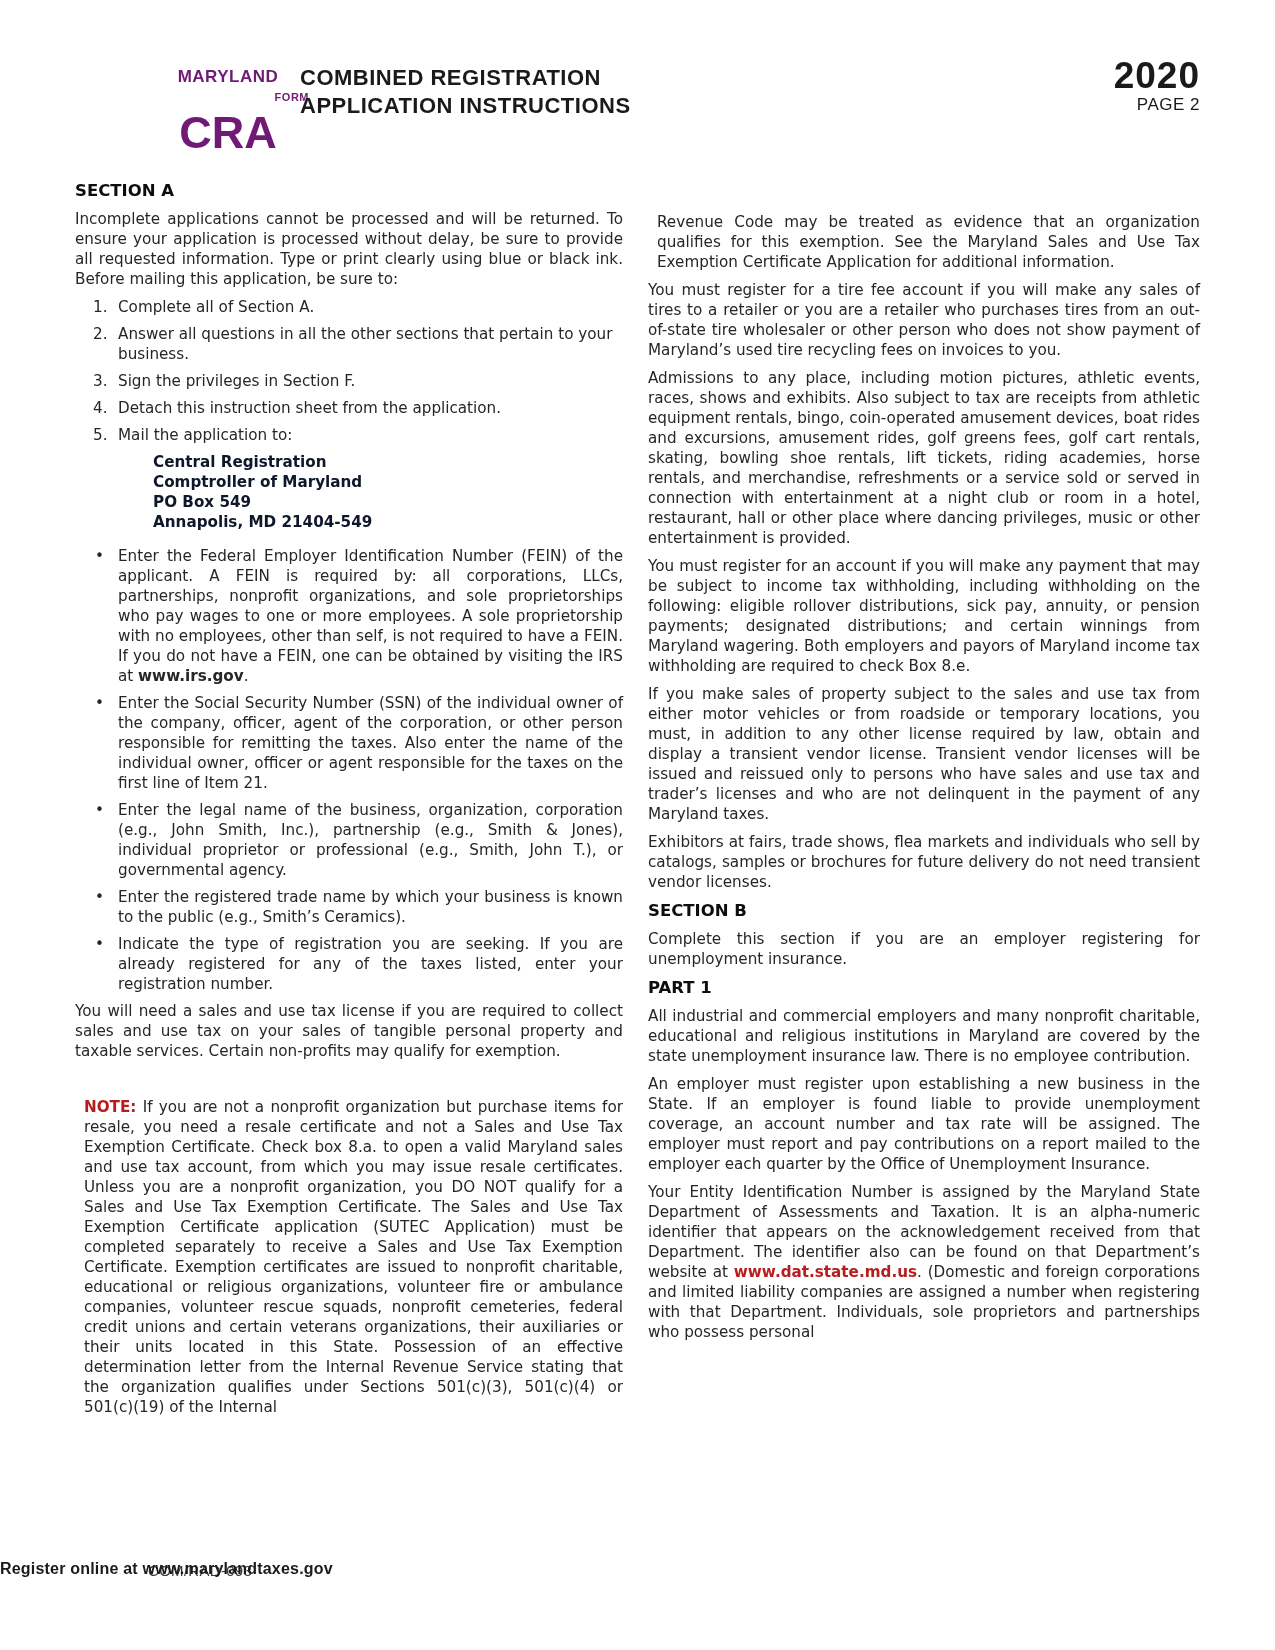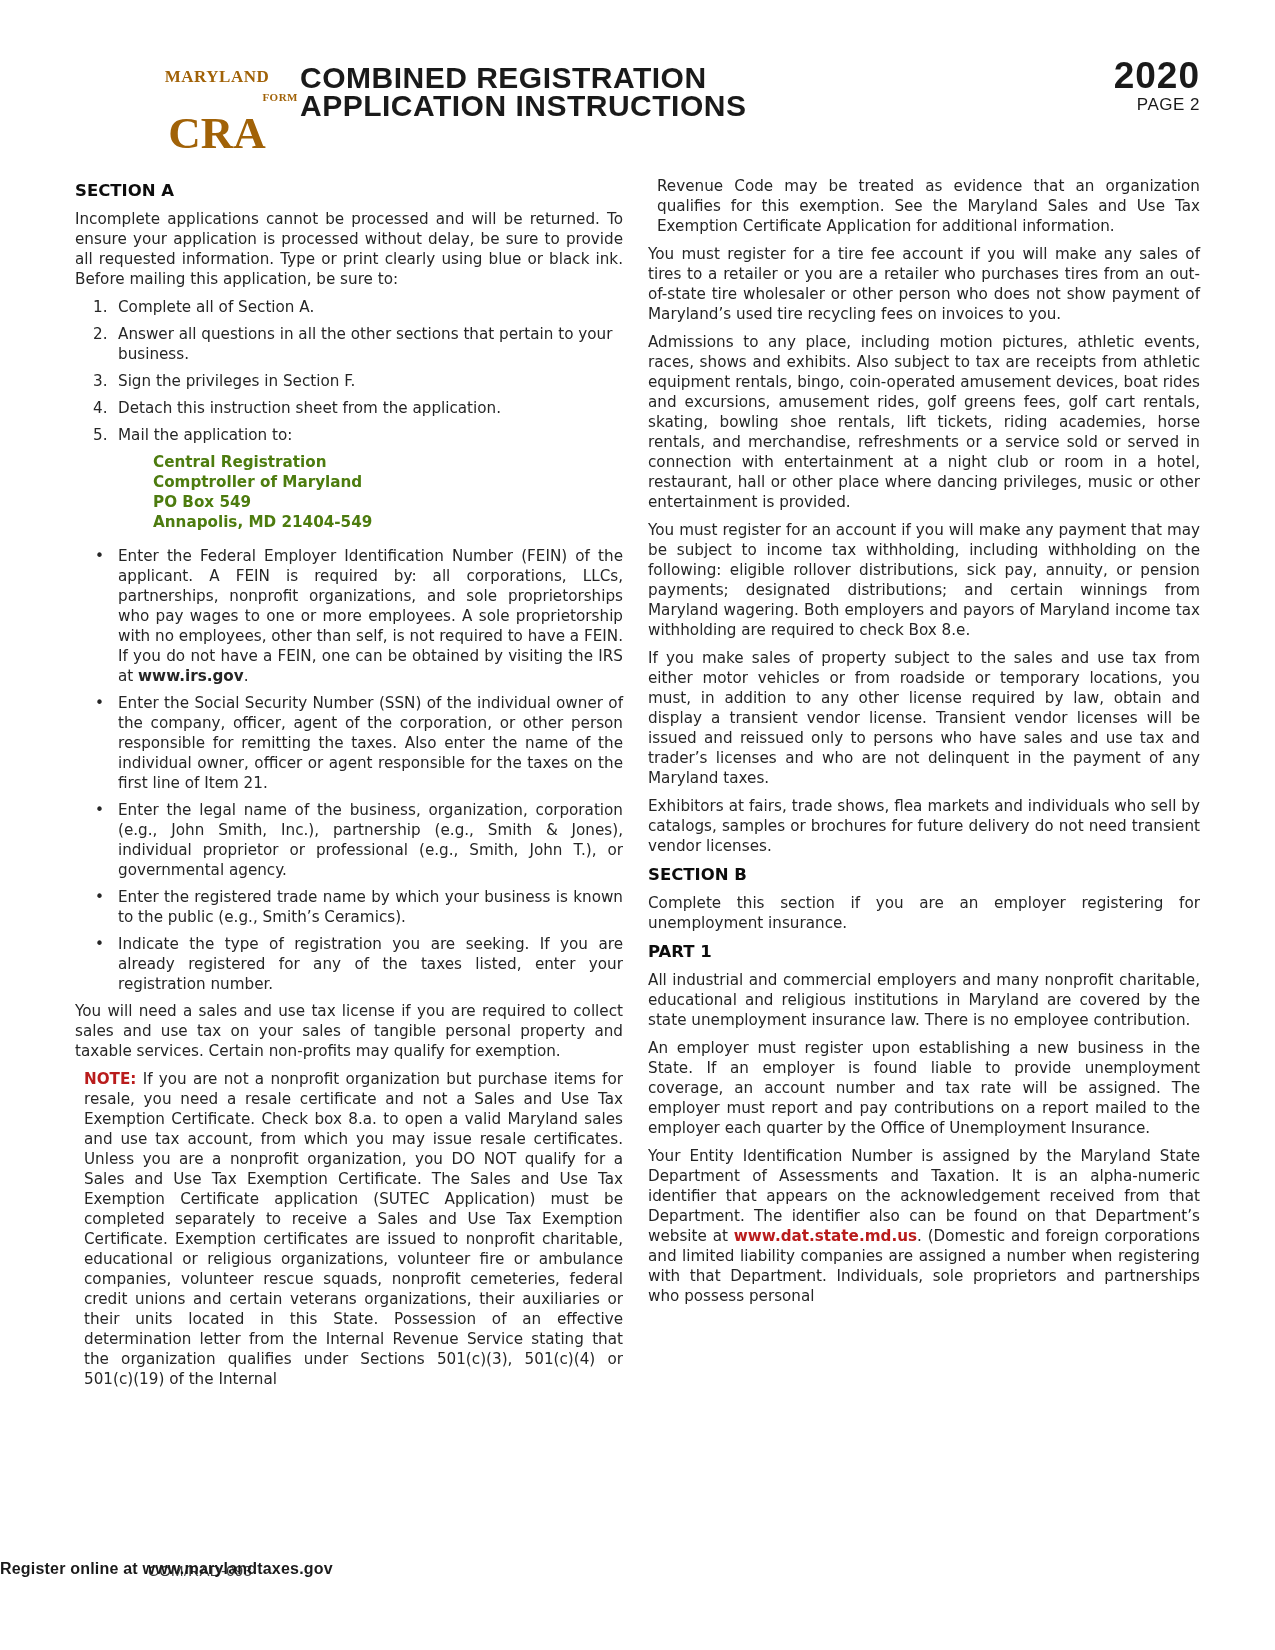--- a/index.html
+++ b/index.html
@@ -8,60 +8,60 @@
     position:relative;
     width:1275px; height:1650px;
     margin:0 auto;
     background:#ffffff;
     font-family:"DejaVu Sans", sans-serif;
     color:#262626;
     overflow:hidden;
   }
   
   .hdr-formblock {
-    position:absolute; left:136px; top:66px; width:162px;
-    text-align:center; color:#a16207;
-    font-family:Liberation Serif, serif;
+    position:absolute; left:147px; top:66px; width:162px;
+    text-align:center; color:#701a75;
+    font-family:Liberation Sans, sans-serif;
   }
   .hdr-maryland { font-size:17px; font-weight:bold; letter-spacing:.5px; line-height:21px; }
   .hdr-form     { font-size:11px; font-weight:bold; letter-spacing:.5px; line-height:20px;text-align:right; }
   .hdr-cra      { font-size:45px; font-weight:bold; letter-spacing:0; line-height:48px; margin-top:2px; }
   .hdr-title {
     position:absolute; left:300px; top:64px;
     font-family:"Liberation Sans", sans-serif;
-    font-size:30px; font-weight:bold; color:#1a1a1a;
+    font-size:22px; font-weight:bold; color:#1a1a1a;
     line-height:28px; letter-spacing:.5px;
   }
   .hdr-year {
     position:absolute; right:75px; top:57px; text-align:right; color:#1a1a1a;
     font-family:"Liberation Sans", sans-serif;
   }
   .hdr-year .y  { font-size:37px; font-weight:bold; line-height:38px; letter-spacing:1px; }
   .hdr-year .p  { font-size:17px; font-weight:normal; line-height:20px; letter-spacing:.5px; }
 
   
   .col { position:absolute; top:176px; font-size:15.2px; line-height:20px; }
   .col-left  { left:75px;  width:548px; }
   .col-right { left:648px; width:552px; }
 
   .heading {
     font-weight:bold; font-size:16.5px; color:#0d0d0d;
     margin:4px 0 8px 0; text-align:left; line-height:21px;
   }
   .para { text-align:justify; margin:0 0 8px 0; }
   .para b { color:#b91c1c; }
-  .indent { padding-left:9px; }
+  .indent { padding-left:9px;margin-top:36px; }
 
   .step { display:flex; margin:0 0 7px 18px; text-align:left; }
   .step-num { width:25px; flex:0 0 25px; }
   .step-text { flex:1; }
 
   .address {
     margin:2px 0 14px 78px;
-    font-weight:bold; color:#4d7c0f; line-height:20px; text-align:left;
+    font-weight:bold; color:#0f172a; line-height:20px; text-align:left;
   }
 
   .bullet { display:flex; margin:0 0 7px 20px; }
   .bullet-marker { width:23px; flex:0 0 23px; }
   .bullet-marker::before { content:"\2022"; }
   .bullet-text { flex:1; text-align:justify; }
 
   
   .footer-formnum {
     position:absolute; left:148px; top:1562px;

